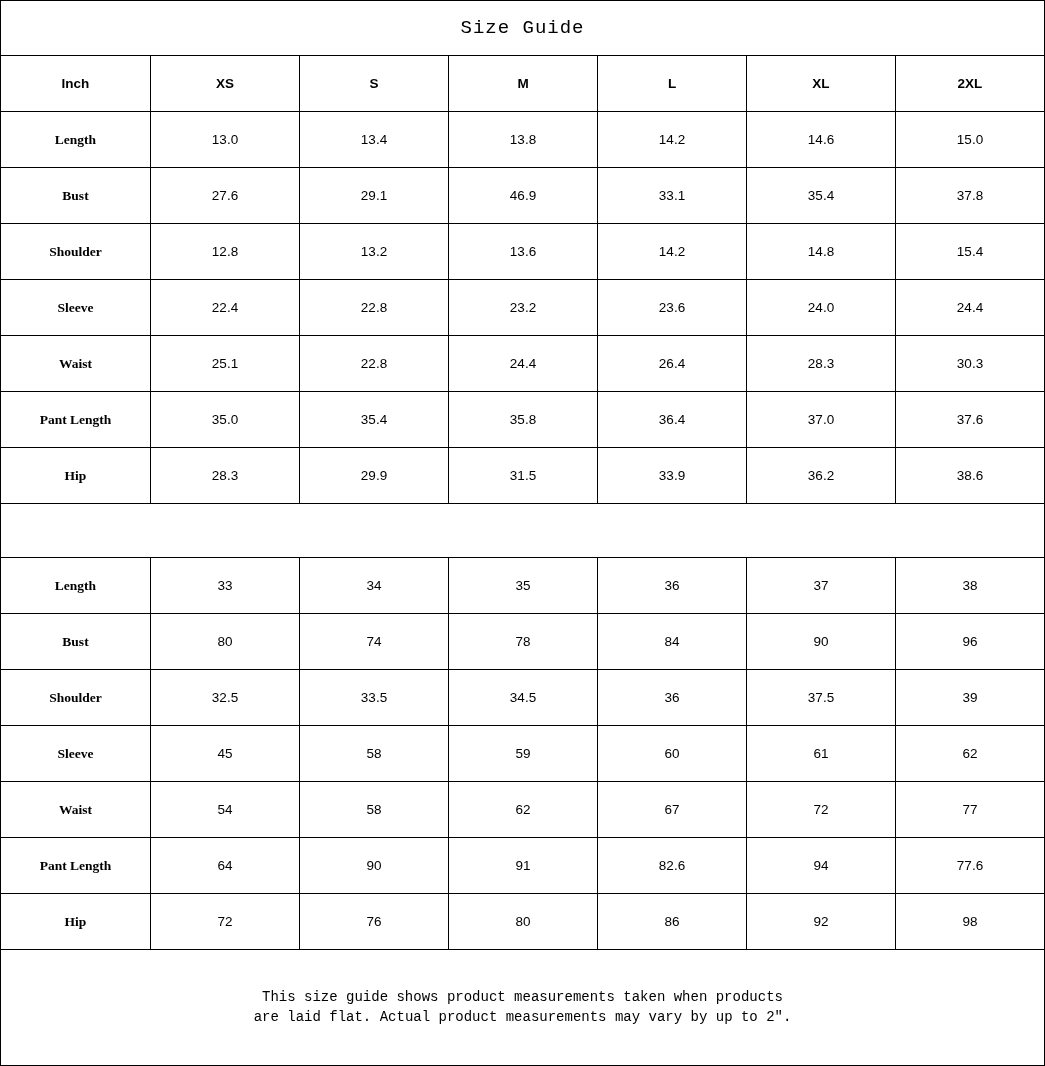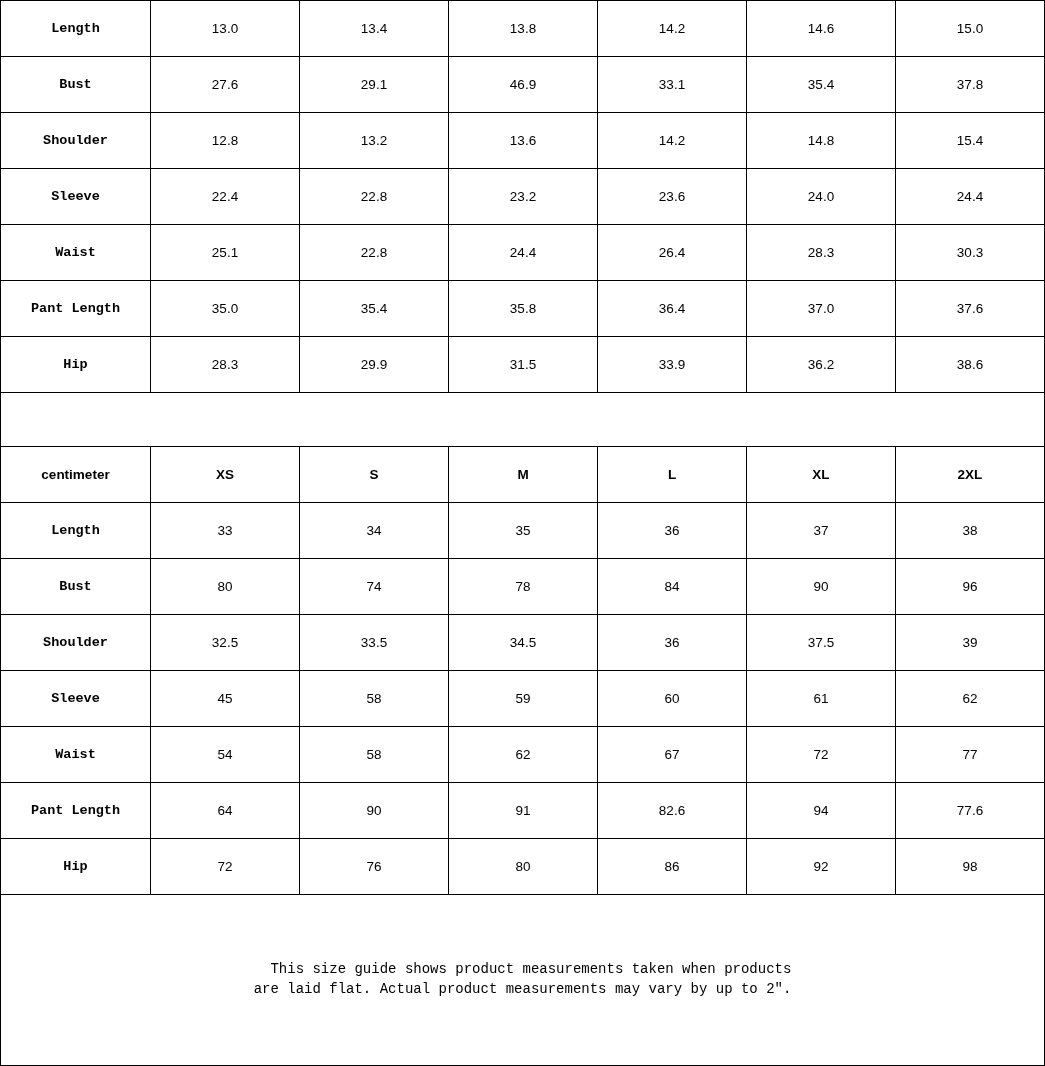--- a/index.html
+++ b/index.html
@@ -32,55 +32,67 @@
     font-size: 19px;
     font-weight: normal;
     letter-spacing: 1px;
   }
   .hdr {
     font-family: "Liberation Sans", sans-serif;
     font-weight: bold;
     font-size: 13.5px;
   }
   .lbl {
-    font-family: Liberation Mono, monospace;
+    font-family: Liberation Serif, serif;
     font-weight: bold;
     font-size: 13.5px;
   }
   .val {
     font-family: "Liberation Sans", sans-serif;
     font-weight: normal;
     font-size: 13.5px;
   }
   .footer-cell {
     font-family: "Liberation Mono", "DejaVu Sans Mono", monospace;
     font-size: 14px;
   }
   .footer-inner {
     display: inline-block;
-    text-align: right;
+    text-align: center;
     line-height: 1.4;
   }
 </style>
 </head>
 <body>
 
 <div class="page">
   <table class="size-guide">
     <colgroup>
       <col style="width:150px">
       <col>
         <col>
         <col>
         <col>
         <col>
         <col>
     </colgroup>
     <tbody>
-
+      <tr class="h-title">
+        <td class="title-cell" colspan="7">Size Guide</td>
+      </tr>
+
+      <tr class="h-row">
+        <td class="hdr">Inch</td>
+        <td class="hdr">XS</td>
+        <td class="hdr">S</td>
+        <td class="hdr">M</td>
+        <td class="hdr">L</td>
+        <td class="hdr">XL</td>
+        <td class="hdr">2XL</td>
+      </tr>
 
       <tr class="h-row">
         <td class="lbl">Length</td>
         <td class="val">13.0</td>
         <td class="val">13.4</td>
         <td class="val">13.8</td>
         <td class="val">14.2</td>
         <td class="val">14.6</td>
         <td class="val">15.0</td>
       </tr>
@@ -136,29 +148,20 @@
         <td class="val">31.5</td>
         <td class="val">33.9</td>
         <td class="val">36.2</td>
         <td class="val">38.6</td>
       </tr>
 
       <tr class="h-spacer">
         <td colspan="7"></td>
       </tr>
 
-      <tr class="h-row">
-        <td class="hdr">centimeter</td>
-        <td class="hdr">XS</td>
-        <td class="hdr">S</td>
-        <td class="hdr">M</td>
-        <td class="hdr">L</td>
-        <td class="hdr">XL</td>
-        <td class="hdr">2XL</td>
-      </tr>
 
       <tr class="h-row">
         <td class="lbl">Length</td>
         <td class="val">33</td>
         <td class="val">34</td>
         <td class="val">35</td>
         <td class="val">36</td>
         <td class="val">37</td>
         <td class="val">38</td>
       </tr>

